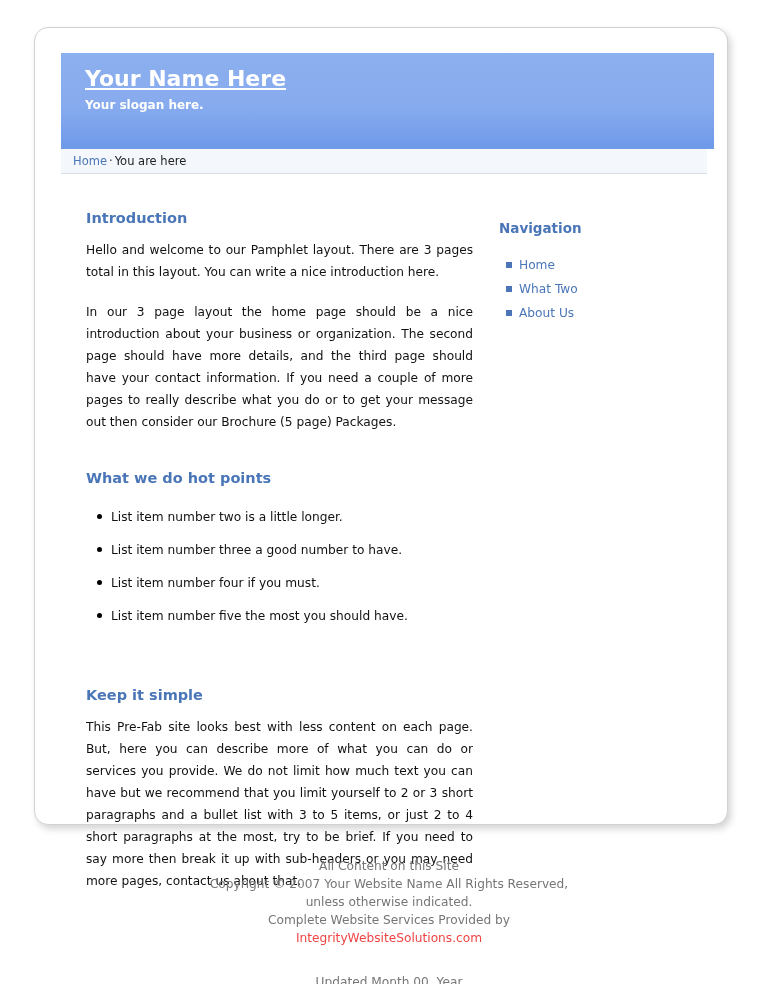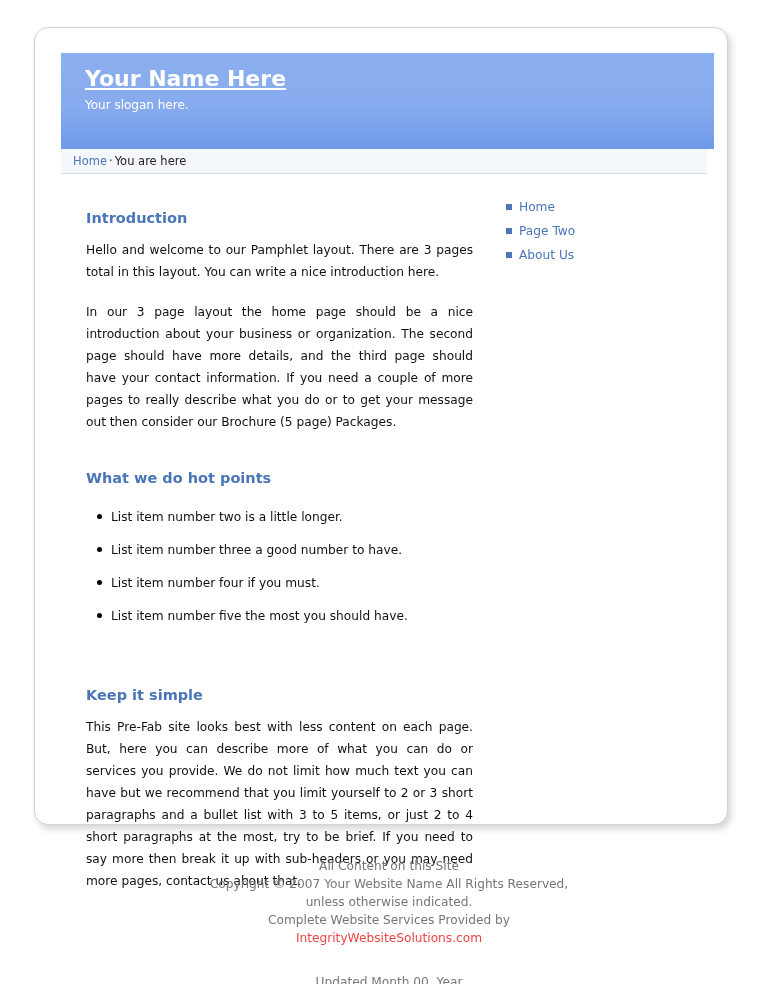--- a/index.html
+++ b/index.html
@@ -55,21 +55,21 @@
     text-decoration: underline;
     letter-spacing: 0px;
     white-space: nowrap;
     cursor: pointer;
   }
   .site-slogan {
     position: absolute;
     left: 24px;
     top: 45px;
     font-size: 12px;
-    font-weight: normal;
+    font-weight: bold;
     color: #ffffff;
     white-space: nowrap;
   }
 
   
   .crumb-bar {
     position: absolute;
     left: 26px;
     top: 121px;
     width: 646px;
@@ -243,26 +243,27 @@
           <li>List item number three a good number to have.</li>
           <li>List item number four if you must.</li>
           <li>List item number five the most you should have.</li>
         </ul>
 
         <h2 class="sect gap2">Keep it simple</h2>
         <p class="body last">This Pre-Fab site looks best with less content on each page. But, here you can describe more of what you can do or services you provide. We do not limit how much text you can have but we recommend that you limit yourself to 2 or 3 short paragraphs and a bullet list with 3 to 5 items, or just 2 to 4 short paragraphs at the most, try to be brief. If you need to say more then break it up with sub-headers or you may need more pages, contact us about that.</p>
       </div>
 
       <div class="col-side">
+        <h2 class="navhead">Navigation</h2>
         <ul class="navlist">
           <li>
             <a class="navlink">Home</a>
           </li>
           <li>
-            <a class="navlink">Page Two</a>
+            <a class="navlink">What Two</a>
           </li>
           <li>
             <a class="navlink">About Us</a>
           </li>
         </ul>
       </div>
 
     </div>
   </div>
 

